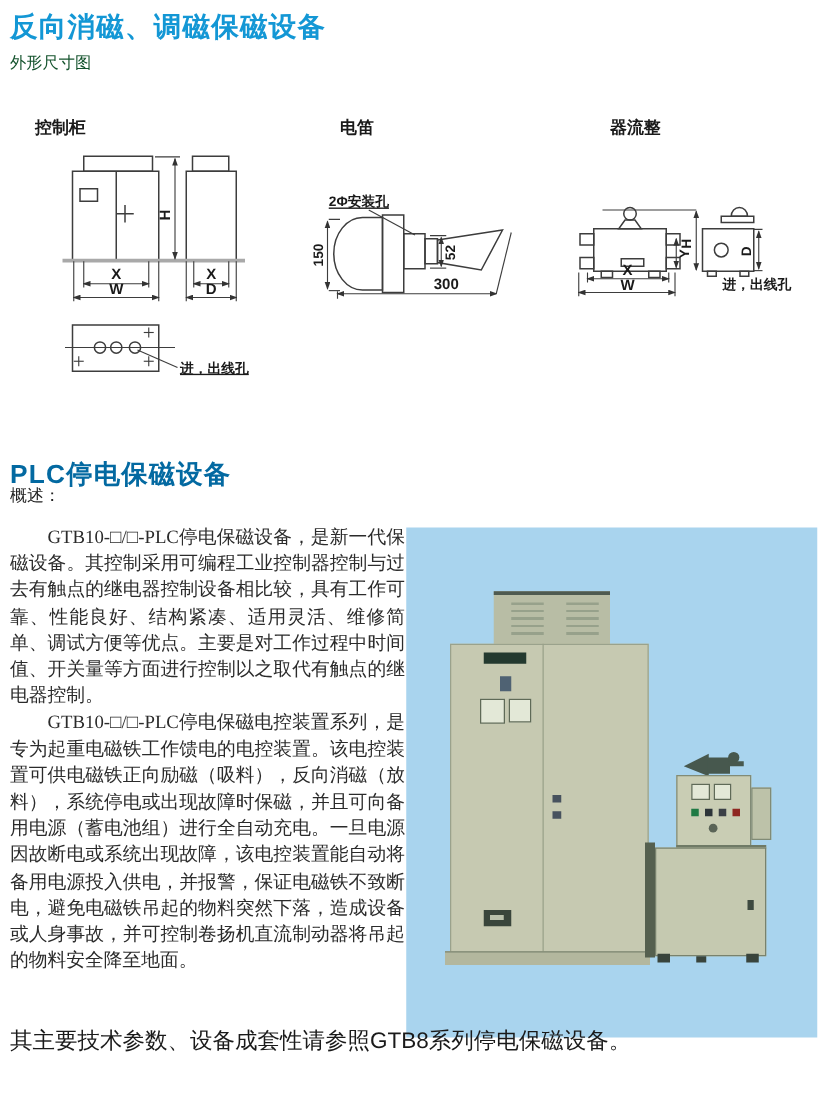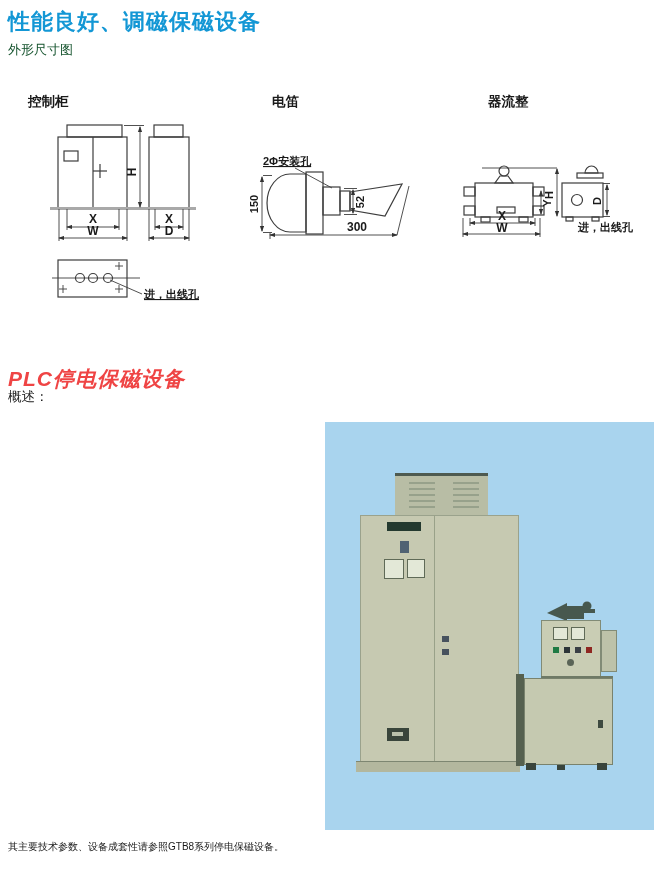--- a/index.html
+++ b/index.html
@@ -1,27 +1,27 @@
 <!DOCTYPE html>
 <html><head>
 <meta charset="utf-8">
 <style>
   html,body{margin:0;padding:0;}
   body{width:654px;height:879px;position:relative;background:#ffffff;
        font-family:"Liberation Sans",sans-serif;overflow:hidden;}
   .abs{position:absolute;}
   .h1{left:8px;top:7px;font-size:22px;font-weight:bold;color:#1397d5;letter-spacing:1px;}
   .sub{left:8px;top:41px;font-size:13px;color:#14532d;}
-  .h2{left:8px;top:365px;font-size:21px;font-weight:bold;color:#ef4444;letter-spacing:1px;font-style:italic;}
+  .h2{left:8px;top:365px;font-size:21px;font-weight:bold;color:#0369a1;letter-spacing:1px;}
   .overview{left:8px;top:388px;font-size:13.5px;color:#222;}
   .bodycol{left:8px;top:420px;width:316px;color:#2b2b2b;
            font-family:"Liberation Serif",serif;font-size:15px;line-height:21.2px;
            text-align:justify;}
   .bodycol p{margin:0;text-indent:2em;}
-  .footer{left:8px;top:840px;font-size:10px;color:#1a1a1a;}
+  .footer{left:8px;top:820px;font-size:18px;color:#1a1a1a;}
   svg text{font-family:"Liberation Sans",sans-serif;fill:#1a1a1a;}
   .dlabel{font-size:13.5px;font-weight:bold;}
   .dim{font-size:12px;font-weight:bold;}
   .small{font-size:11px;font-weight:bold;}
   
   .photo{left:325px;top:422px;width:329px;height:408px;background:#a9d4ee;}
   .photo div{position:absolute;}
   .vent{left:70px;top:51px;width:93px;height:42px;background:#b8bda5;border-top:3px solid #4e5a50;}
   .louv{width:26px;height:28px;top:6px;background:repeating-linear-gradient(#97a18b 0 2px,rgba(0,0,0,0) 2px 6px);}
   .cab{left:35px;top:93px;width:157px;height:247px;background:#c6c9b1;border:1px solid #9aa28c;}
@@ -39,21 +39,21 @@
   .cknob{left:242px;top:237px;width:7px;height:7px;background:#5a6457;border-radius:50%;}
   .cbody{left:199px;top:256px;width:87px;height:85px;background:#c5c9b0;border:1px solid #79826d;}
   .cshadow{left:191px;top:252px;width:8px;height:92px;background:#55604f;}
   .cbar{left:216px;top:254px;width:72px;height:3px;background:#6f7a66;}
   .latch{left:273px;top:298px;width:5px;height:8px;background:#3e4a40;}
   .foot{top:341px;width:10px;height:7px;background:#39443c;}
 </style>
 </head>
 <body>
 
-<div class="abs h1">性能良好、调磁保磁设备</div>
+<div class="abs h1">反向消磁、调磁保磁设备</div>
 <div class="abs sub">外形尺寸图</div>
 
 <svg class="abs" style="left:0;top:88px;" width="654" height="252" viewBox="0 0 654 252">
   <defs>
     <marker id="ae" markerWidth="7" markerHeight="6" refX="6" refY="2.5" orient="auto">
       <path d="M0,0 L7,2.5 L0,5 Z" fill="#333"></path>
     </marker>
     <marker id="as" markerWidth="7" markerHeight="6" refX="1" refY="2.5" orient="auto">
       <path d="M7,0 L0,2.5 L7,5 Z" fill="#333"></path>
     </marker>
@@ -175,20 +175,22 @@
   <text class="small" transform="translate(601,113) rotate(-90)" text-anchor="middle">D</text>
   <text class="dim" x="502" y="132" text-anchor="middle">X</text>
   <text class="dim" x="502" y="144" text-anchor="middle">W</text>
   <text class="small" x="578" y="143">进，出线孔</text>
 </svg>
 
 <div class="abs h2">PLC停电保磁设备</div>
 <div class="abs overview">概述：</div>
 
 <div class="abs bodycol">
+  <p>GTB10-□/□-PLC停电保磁设备，是新一代保磁设备。其控制采用可编程工业控制器控制与过去有触点的继电器控制设备相比较，具有工作可靠、性能良好、结构紧凑、适用灵活、维修简单、调试方便等优点。主要是对工作过程中时间值、开关量等方面进行控制以之取代有触点的继电器控制。</p>
+  <p>GTB10-□/□-PLC停电保磁电控装置系列，是专为起重电磁铁工作馈电的电控装置。该电控装置可供电磁铁正向励磁（吸料），反向消磁（放料），系统停电或出现故障时保磁，并且可向备用电源（蓄电池组）进行全自动充电。一旦电源因故断电或系统出现故障，该电控装置能自动将备用电源投入供电，并报警，保证电磁铁不致断电，避免电磁铁吊起的物料突然下落，造成设备或人身事故，并可控制卷扬机直流制动器将吊起的物料安全降至地面。</p>
 </div>
 
 <div class="abs photo">
   <div class="vent">
     <div class="louv" style="left:14px;"></div>
     <div class="louv" style="left:58px;"></div>
   </div>
   <div class="cab"></div>
   <div class="doorline"></div>
   <div class="plinth"></div>

